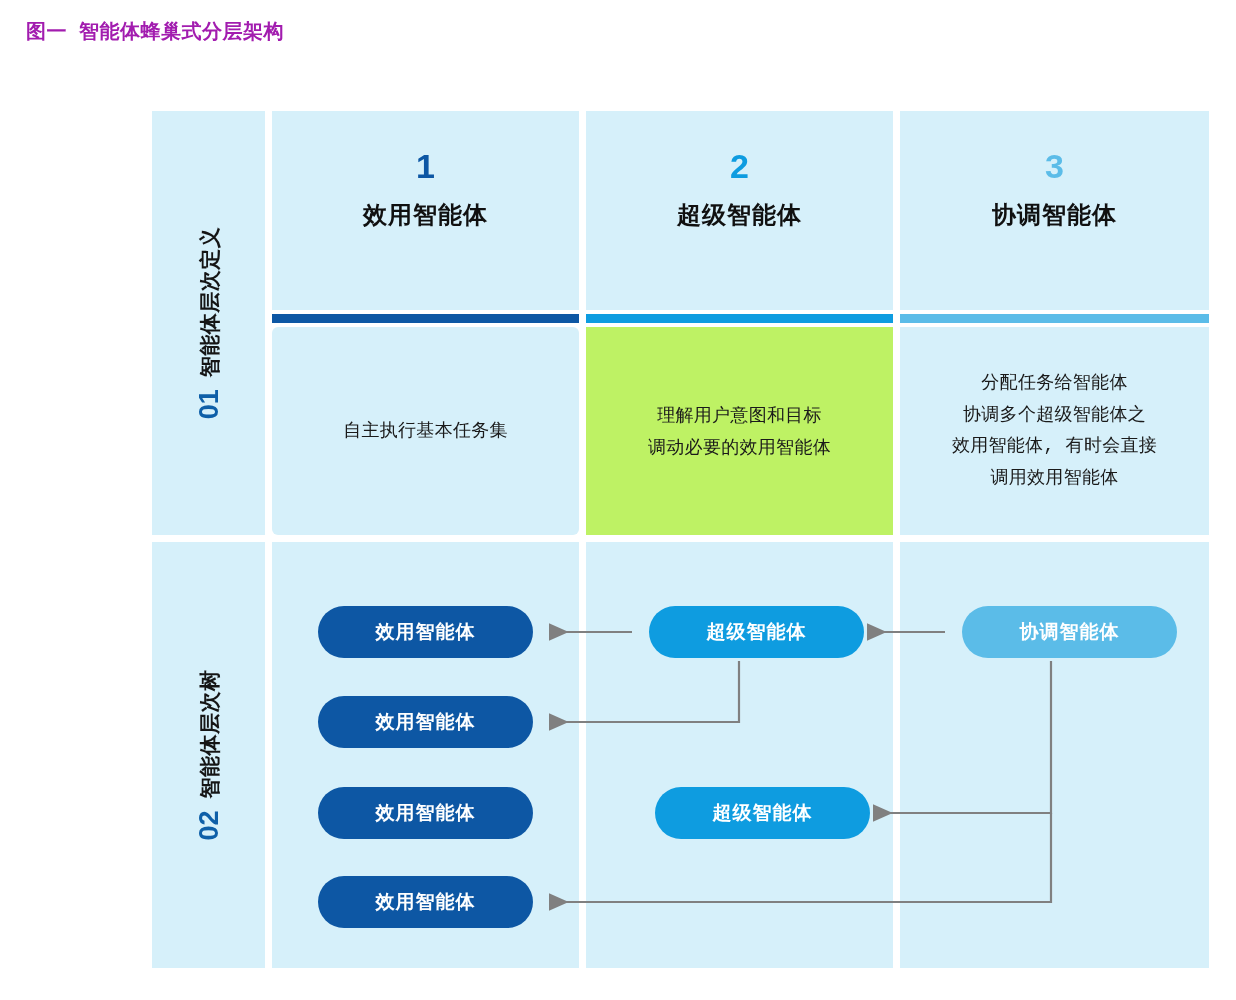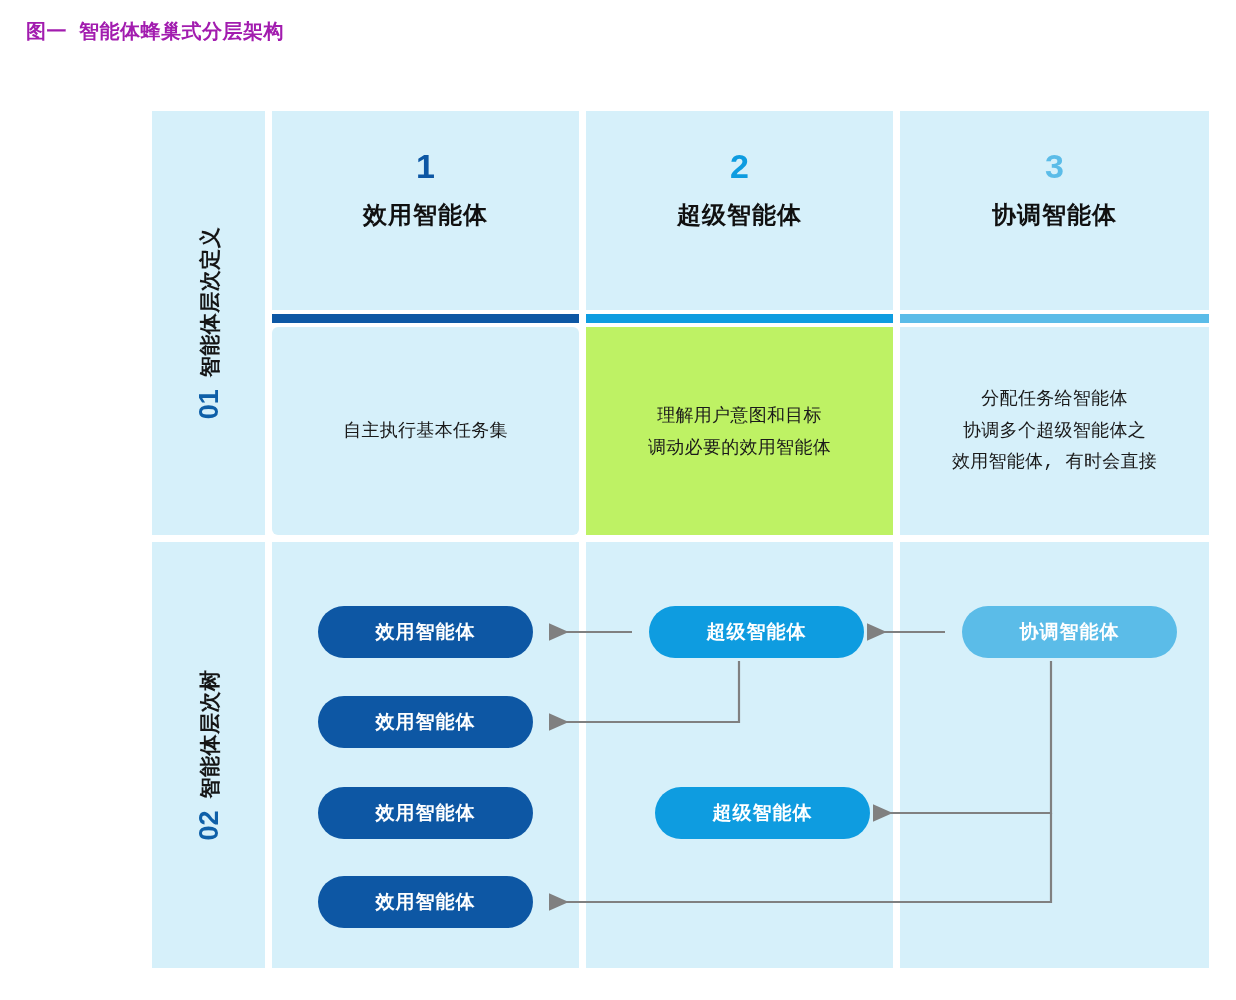--- a/index.html
+++ b/index.html
@@ -208,20 +208,21 @@
     <div class="col-desc-inner" id="desc-2">
         <span class="dline">理解用户意图和目标</span>
         <span class="dline">调动必要的效用智能体</span>
       </div>
   </div>
   <div class="cell col-desc c3" style="background: rgb(214, 240, 250); font-family: Liberation Mono, monospace;">
     <div class="col-desc-inner" id="desc-3">
         <span class="dline">分配任务给智能体</span>
         <span class="dline">协调多个超级智能体之</span>
         <span class="dline">效用智能体, 有时会直接</span>
+        <span class="dline">调用效用智能体</span>
       </div>
   </div>
 
   <div class="cell col-tree c1" style="background: rgb(214, 240, 250);"></div>
   <div class="cell col-tree c2" style="background: rgb(214, 240, 250);"></div>
   <div class="cell col-tree c3" style="background: rgb(214, 240, 250);"></div>
 
   <svg id="connectors" viewBox="0 0 1057 857">
     <defs>
       <marker id="arrowhead" markerWidth="9" markerHeight="8" refX="8.5" refY="4" orient="auto" markerUnits="strokeWidth">

